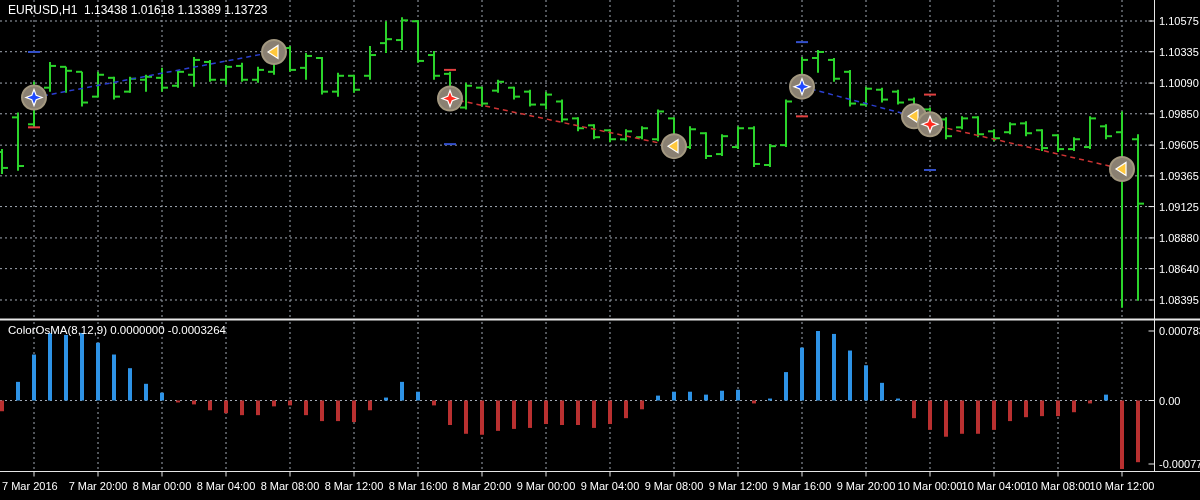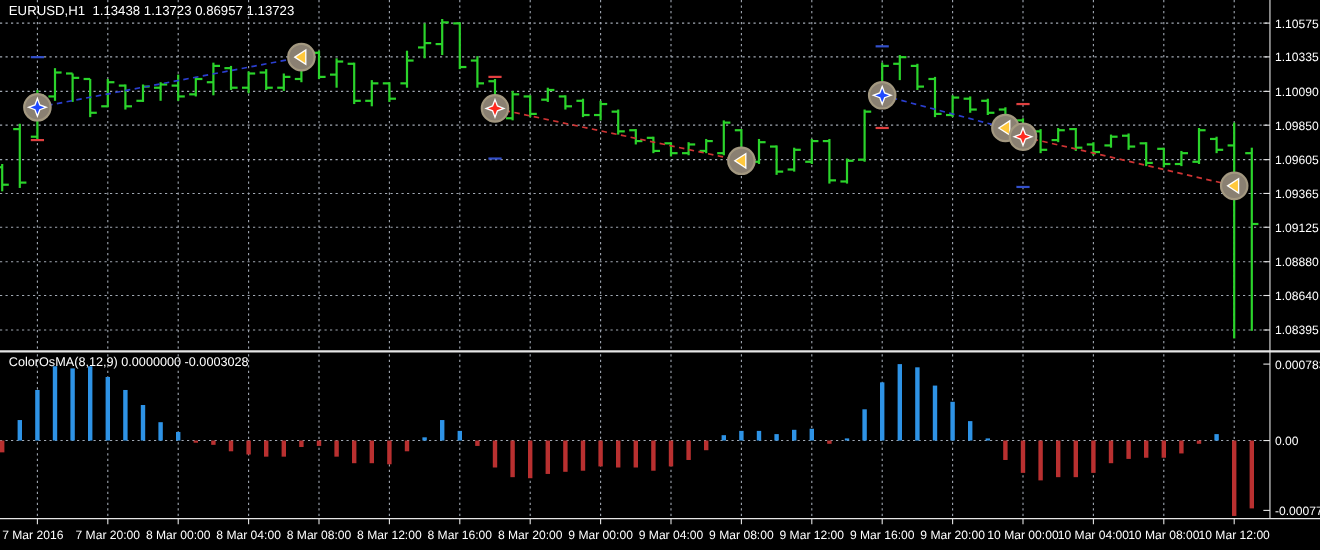--- a/index.html
+++ b/index.html
@@ -437,15 +437,15 @@
       <circle cx="914" cy="116.34509999999945" r="12" fill="#8a8072" stroke="#a39880" stroke-width="2"></circle>
       <polygon points="908,116.34509999999945 918,109.84509999999945 918,122.84509999999945" fill="#ffc83c" stroke="#fff" stroke-width="1.2"></polygon>
       <line x1="930" y1="124.27986000000027" x2="1122" y2="168.94488000000018" stroke="#cf3434" stroke-width="1.5" stroke-dasharray="5 4"></line>
       <line x1="924" y1="94.588499999999" x2="936" y2="94.588499999999" stroke="#e04040" stroke-width="2"></line>
       <line x1="924" y1="169.9687200000012" x2="936" y2="169.9687200000012" stroke="#3350cc" stroke-width="2"></line>
       <circle cx="930" cy="124.27986000000027" r="12" fill="#8a8072" stroke="#a39880" stroke-width="2"></circle>
       <polygon points="930,116.27986000000027 932.2,122.07986000000027 938,124.27986000000027 932.2,126.47986000000027 930,132.27986000000027 927.8,126.47986000000027 922,124.27986000000027 927.8,122.07986000000027" fill="#ff2a1f" stroke="#fff" stroke-width="1.2"></polygon>
       <circle cx="1122" cy="168.94488000000018" r="12" fill="#8a8072" stroke="#a39880" stroke-width="2"></circle>
       <polygon points="1116,168.94488000000018 1126,162.44488000000018 1126,175.44488000000018" fill="#ffc83c" stroke="#fff" stroke-width="1.2"></polygon>
     </svg>
-  <div class="title main">EURUSD,H1  1.13438 1.13723 0.86957 1.13723</div>
-  <div class="title ind">ColorOsMA(8,12,9) 0.0000000 -0.0003028</div>
+  <div class="title main">EURUSD,H1  1.13438 1.01618 1.13389 1.13723</div>
+  <div class="title ind">ColorOsMA(8,12,9) 0.0000000 -0.0003264</div>
 </div>
 
 </body></html>

